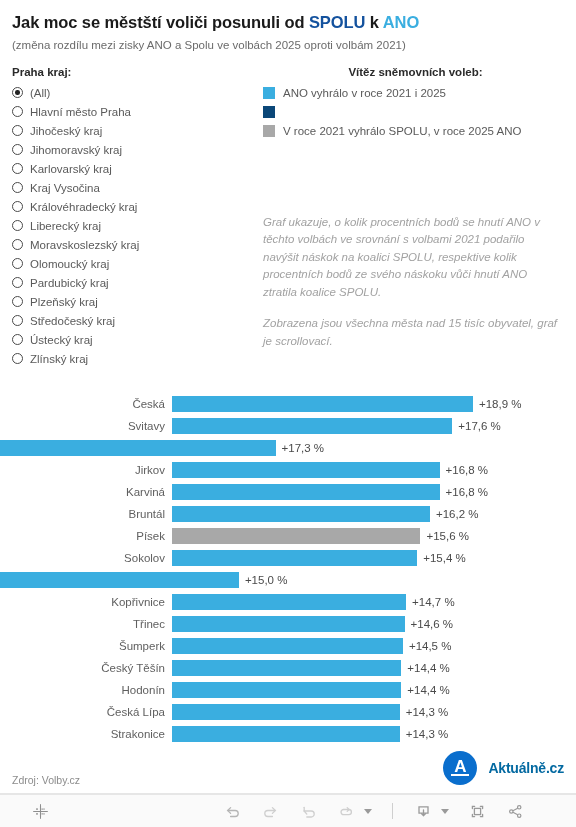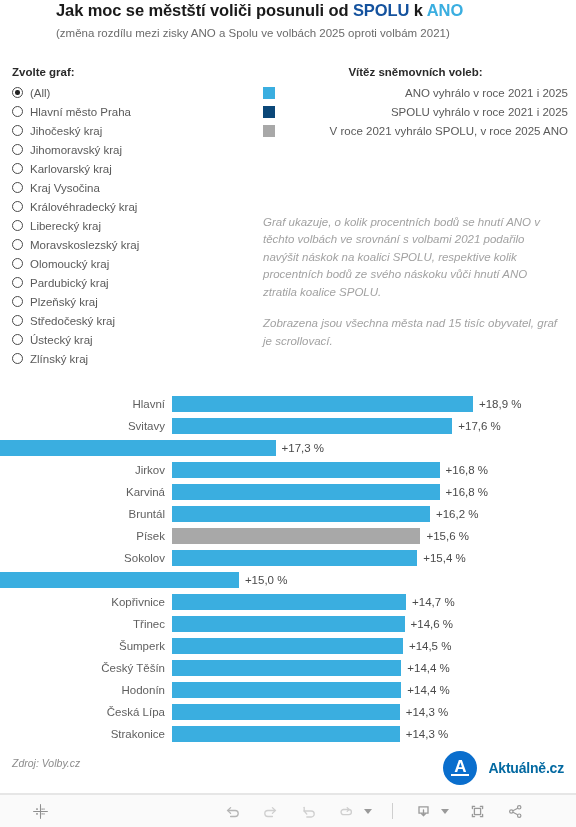--- a/index.html
+++ b/index.html
@@ -13,21 +13,21 @@
   #viz {
     position: relative;
     width: 576px; height: 827px;
     background: #ffffff;
     overflow: hidden;
   }
 
   
   .title-wrap {
     position: absolute;
-    left: 12px; top: 0; right: 10px; margin-left: 44px;
+    left: 12px; top: 12px; right: 10px;
   }
   .title {
     font-size: 16.5px;
     font-weight: bold;
     color: #1a1a1a;
     line-height: 1.25;
     letter-spacing: -0.1px;
     white-space: nowrap;
   }
   .title .spolu { color: #14529e; }
@@ -91,21 +91,20 @@
     font-size: 11.5px;
     font-weight: bold;
     color: #2a2a2a;
     margin-bottom: 5px;
     text-align: center;
   }
   .legend-row {
     display: flex;
     align-items: center;
     height: 19px;
-    justify-content: space-between;
   }
   .legend-swatch {
     width: 12px; height: 12px;
     margin-right: 8px;
     flex: 0 0 auto;
   }
   .legend-label {
     font-size: 11.5px;
     color: #5a5a5a;
     white-space: nowrap;
@@ -165,25 +164,24 @@
 
   
   .footer {
     position: absolute;
     left: 0; bottom: 33px;
     width: 576px; height: 44px;
     border-bottom: 1px solid #e6e6e6;
   }
   .source {
     position: absolute;
-    left: 12px; top: 7px;
+    left: 12px; top: 24px;
     font-size: 10.5px;
     color: #8c8c8c;
     white-space: nowrap;
-    font-style: italic;
   }
   .brand {
     position: absolute;
     right: 12px; top: 1px;
     display: flex;
     align-items: center;
   }
   .brand-mark {
     width: 34px; height: 34px;
     border-radius: 50%;
@@ -257,21 +255,21 @@
 <body>
 
 <div id="viz">
 
   <div class="title-wrap">
     <div class="title"><span>Jak moc se městští voliči posunuli od </span><span class="spolu">SPOLU</span><span> k </span><span class="ano">ANO</span></div>
     <div class="subtitle">(změna rozdílu mezi zisky ANO a Spolu ve volbách 2025 oproti volbám 2021)</div>
   </div>
 
   <div class="filter-panel">
-    <div class="filter-title">Zvolte graf:</div>
+    <div class="filter-title">Praha kraj:</div>
     <div id="radio-list">
         <div class="radio-row selected">
           <span class="radio-mark"></span>
           <span class="radio-label">(All)</span>
         </div>
         <div class="radio-row">
           <span class="radio-mark"></span>
           <span class="radio-label">Hlavní město Praha</span>
         </div>
         <div class="radio-row">
@@ -331,37 +329,36 @@
 
   <div class="legend-panel">
     <div class="legend-title">Vítěz sněmovních voleb:</div>
     <div id="legend-list">
         <div class="legend-row">
           <span class="legend-swatch" style="background: rgb(58, 174, 224);"></span>
           <span class="legend-label">ANO vyhrálo v roce 2021 i 2025</span>
         </div>
         <div class="legend-row">
           <span class="legend-swatch" style="background: rgb(11, 71, 120);"></span>
-          <span class="legend-label">SPOLU vyhrálo v roce 2021 i 2025</span>
         </div>
         <div class="legend-row">
           <span class="legend-swatch" style="background: rgb(168, 168, 168);"></span>
           <span class="legend-label">V roce 2021 vyhrálo SPOLU, v roce 2025 ANO</span>
         </div>
       </div>
   </div>
 
   <div class="note-block">
     <p>Graf ukazuje, o kolik procentních bodů se hnutí ANO v těchto volbách ve srovnání s volbami 2021 podařilo navýšit náskok na koalici SPOLU, respektive kolik procentních bodů ze svého náskoku vůči hnutí ANO ztratila koalice SPOLU.</p>
     <p>Zobrazena jsou všechna města nad 15 tisíc obyvatel, graf je scrollovací.</p>
   </div>
 
   <div class="chart" id="chart">
       <div class="bar-row">
-        <div class="bar-cat">Hlavní</div>
+        <div class="bar-cat">Česká</div>
         <div class="bar-area">
           <div class="bar" style="width: 301px;"></div>
           <div class="bar-val">+18,9&nbsp;%</div>
         </div>
       </div>
       <div class="bar-row">
         <div class="bar-cat">Svitavy</div>
         <div class="bar-area">
           <div class="bar" style="width: 280.296px;"></div>
           <div class="bar-val">+17,6&nbsp;%</div>

